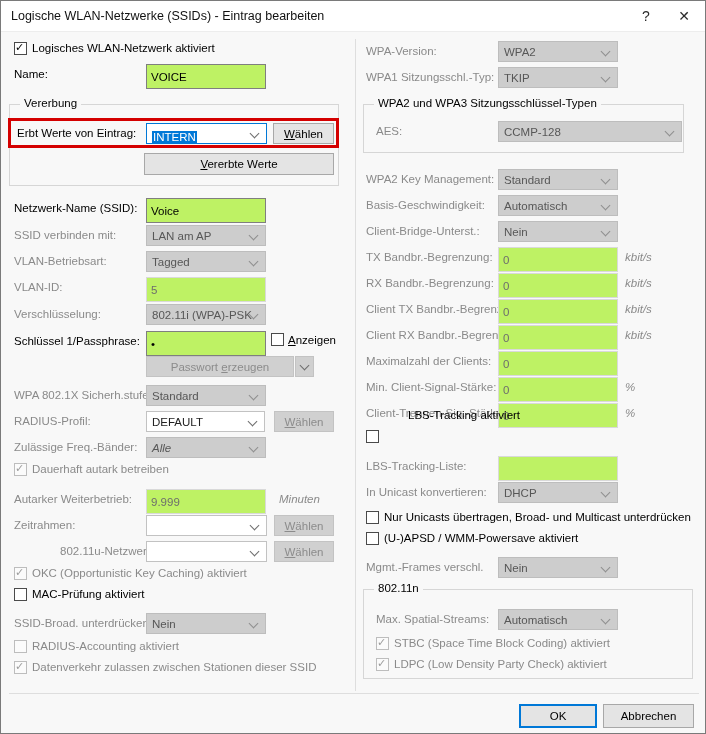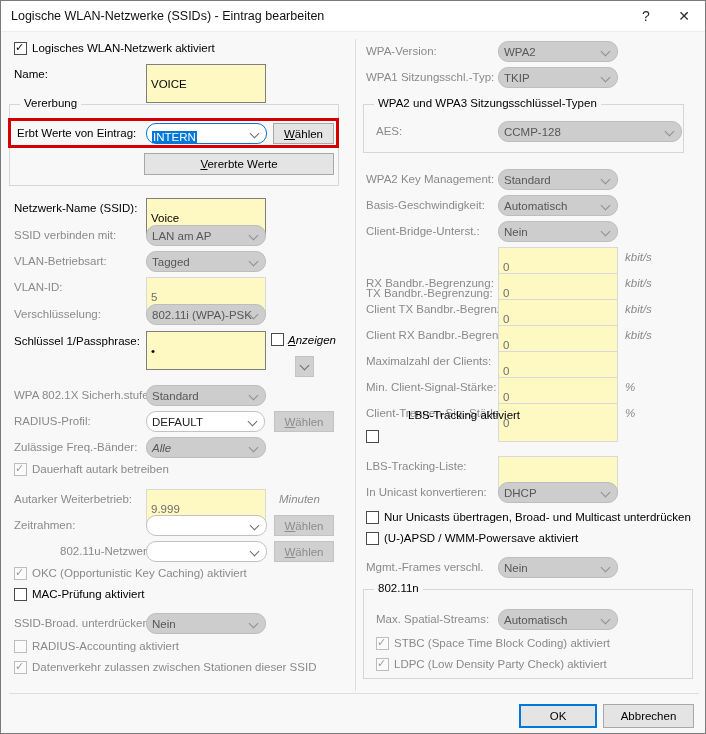--- a/index.html
+++ b/index.html
@@ -3,23 +3,23 @@
 <meta charset="utf-8">
 <style>
   html,body{margin:0;padding:0;background:#fff;}
   body{width:706px;height:734px;position:relative;font-family:"Liberation Sans",sans-serif;-webkit-font-smoothing:antialiased;}
   .dlg{position:absolute;left:0;top:0;width:706px;height:734px;background:#f8f8f8;border:1px solid #7a7a7a;box-sizing:border-box;overflow:hidden;}
   .titlebar{position:absolute;left:0;top:0;width:704px;height:30px;background:#ffffff;border-bottom:1px solid #ededed;}
   .title{position:absolute;left:10px;top:8px;font-size:12.5px;color:#111;white-space:nowrap;}
   .tbbtn{position:absolute;top:0;width:34px;height:29px;display:flex;align-items:center;justify-content:center;font-size:14px;color:#2b2b2b;cursor:default;}
   .lbl{position:absolute;font-size:11.5px;color:#000;white-space:nowrap;text-align:center;}
   .lbl.dis{color:#8a8a8a;}
-  .edit{position:absolute;height:39px;box-sizing:border-box;background:#fef9c3;border:1px solid #7f7f7f;font-family:"Liberation Sans",sans-serif;font-size:11.5px;padding:0 4px;color:#000;outline:none;}
+  .edit{position:absolute;height:25px;box-sizing:border-box;background:#bef264;border:1px solid #7f7f7f;font-family:"Liberation Sans",sans-serif;font-size:11.5px;padding:0 4px;color:#000;outline:none;}
   .edit.dis{border-color:#d9d9d9;color:#6d6d6d;}
-  .combo{position:absolute;height:21px;box-sizing:border-box;font-size:11.5px;display:flex;align-items:center;padding:0 20px 0 5px;white-space:nowrap;border-radius:10px;}
+  .combo{position:absolute;height:21px;box-sizing:border-box;font-size:11.5px;display:flex;align-items:center;padding:0 20px 0 5px;white-space:nowrap;}
   .combo.dis{background:#cdcdcd;border:1px solid #bdbdbd;color:#575757;}
   .combo.white{background:#fff;border:1px solid #c2c2c2;color:#222;}
   .combo.focus{background:#fff;border:1px solid #0078d7;color:#000;}
   .chev{position:absolute;right:8px;top:6px;width:6px;height:6px;border-right:1.4px solid #6e6e6e;border-bottom:1.4px solid #6e6e6e;transform:rotate(45deg);}
   .combo.dis .chev{border-color:#8f8f8f;}
   .sel{background:#0078d7;color:#fff;padding:0 1px;}
   .btn{position:absolute;box-sizing:border-box;background:#e4e4e4;border:1px solid #a8a8a8;font-size:11.5px;color:#000;display:flex;align-items:center;justify-content:center;white-space:nowrap;cursor:default;}
   .btn.dis{background:#d0d0d0;border-color:#c3c3c3;color:#8c8c8c;}
   .btn.default{border:2px solid #0078d7;}
   .u{text-decoration:underline;}
@@ -94,22 +94,25 @@
 
   <div class="lbl dis" style="left:13px;top:307px;">Verschlüsselung:</div>
   <div class="combo dis" style="left:145px;top:303px;width:120px;padding-right:16px;">
     <span>802.11i (WPA)-PSK</span>
       <span class="chev"></span>
   </div>
 
   <div class="lbl" style="left:13px;top:334px;">Schlüssel 1/Passphrase:</div>
   <input class="edit" style="left: 145px; top: 330px; width: 120px;" value="•">
   <span class="cb" style="left:270px;top:332px;"></span>
-  <div class="lbl" style="left:287px;top:333px;font-style:italic;"><span class="u">A</span><span>nzeigen</span></div>
-
+  <div class="lbl" style="left:287px;top:333px;"><span class="u">A</span><span>nzeigen</span></div>
+
+  <div class="btn dis" style="left:145px;top:355px;width:148px;height:21px;">
+    <span><span>Passwort </span><span class="u">e</span><span>rzeugen</span></span>
+  </div>
   <div class="btn dis" style="left:294px;top:355px;width:19px;height:21px;">
     <span class="chev" style="position:static;transform:rotate(45deg);margin-top:-3px;"></span>
   </div>
 
   <div class="lbl dis" style="left:13px;top:388px;">WPA 802.1X Sicherh.stufe:</div>
   <div class="combo dis" style="left:145px;top:384px;width:120px;">
     <span>Standard</span>
       <span class="chev"></span>
   </div>
 
@@ -201,21 +204,21 @@
     <span>Automatisch</span>
       <span class="chev"></span>
   </div>
 
   <div class="lbl dis" style="left:365px;top:224px;">Client-Bridge-Unterst.:</div>
   <div class="combo dis" style="left:497px;top:220px;width:120px;">
     <span>Nein</span>
       <span class="chev"></span>
   </div>
 
-  <div class="lbl dis" style="left:365px;top:250px;margin-top:36px;">TX Bandbr.-Begrenzung:</div>
+  <div class="lbl dis" style="left:365px;top:250px;">TX Bandbr.-Begrenzung:</div>
   <input class="edit dis" style="left: 497px; top: 246px; width: 120px;" value="0">
   <span class="suffix" style="left:624px;top:250px;">kbit/s</span>
 
   <div class="lbl dis" style="left:365px;top:276px;">RX Bandbr.-Begrenzung:</div>
   <input class="edit dis" style="left: 497px; top: 272px; width: 120px;" value="0">
   <span class="suffix" style="left:624px;top:276px;">kbit/s</span>
 
   <div class="lbl dis" style="left:365px;top:302px;">Client TX Bandbr.-Begrenz.</div>
   <input class="edit dis" style="left: 497px; top: 298px; width: 120px;" value="0">
   <span class="suffix" style="left:624px;top:302px;">kbit/s</span>

